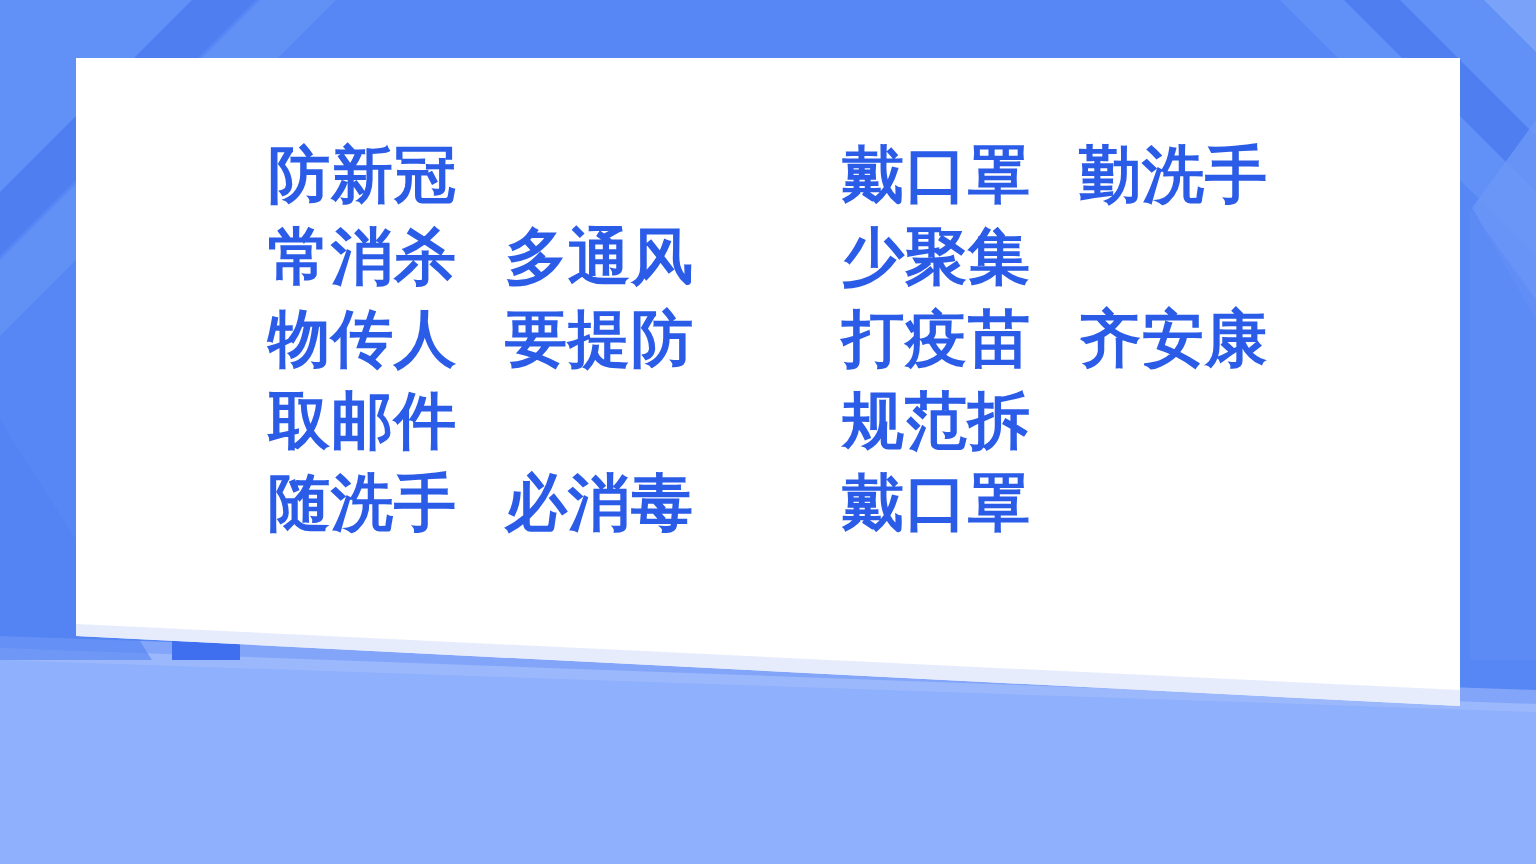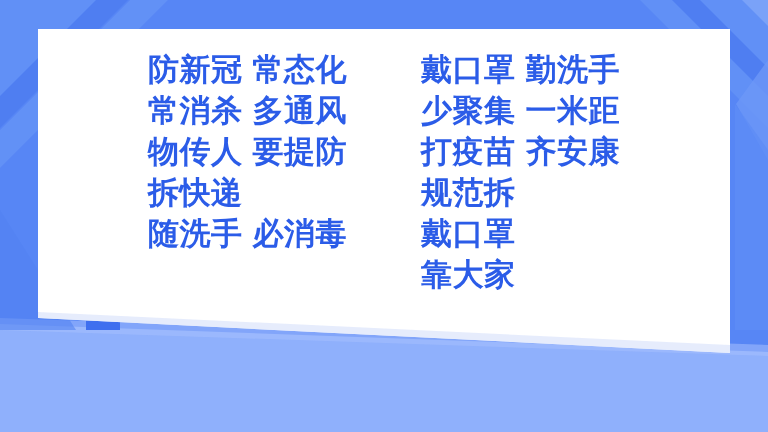--- a/index.html
+++ b/index.html
@@ -33,21 +33,21 @@
     gap:74px;
     align-items:flex-start;
   }
   .slogan-column {
     display:flex;
     flex-direction:column;
     gap:3px;
   }
   .slogan-row {
     display:flex;
-    gap:10px;
+    gap:24px;
     white-space:nowrap;
   }
   .slogan-phrase {
     font-family:"DejaVu Sans","Liberation Sans",sans-serif;
     font-weight:bold;
     font-size:31px;
     line-height:38px;
     letter-spacing:0.5px;
     color:#2b5ce8;
   }
@@ -83,57 +83,54 @@
     <polygon points="38,312 730,345 730,353 38,318" fill="#dde6fb" opacity="0.75"></polygon>
   </svg>
 </div>
 
 <div id="slogan-board">
   <div id="slogan-columns">
 
     <div class="slogan-column">
       <div class="slogan-row">
         <span class="slogan-phrase">防新冠</span>
-        <span class="slogan-phrase">常态化</span>
       </div>
       <div class="slogan-row">
         <span class="slogan-phrase">常消杀</span>
         <span class="slogan-phrase">多通风</span>
       </div>
       <div class="slogan-row">
         <span class="slogan-phrase">物传人</span>
         <span class="slogan-phrase">要提防</span>
       </div>
       <div class="slogan-row">
-        <span class="slogan-phrase">拆快递</span>
+        <span class="slogan-phrase">取邮件</span>
       </div>
       <div class="slogan-row">
         <span class="slogan-phrase">随洗手</span>
         <span class="slogan-phrase">必消毒</span>
       </div>
     </div>
 
     <div class="slogan-column">
       <div class="slogan-row">
         <span class="slogan-phrase">戴口罩</span>
         <span class="slogan-phrase">勤洗手</span>
       </div>
       <div class="slogan-row">
         <span class="slogan-phrase">少聚集</span>
-        <span class="slogan-phrase">一米距</span>
       </div>
       <div class="slogan-row">
         <span class="slogan-phrase">打疫苗</span>
         <span class="slogan-phrase">齐安康</span>
       </div>
       <div class="slogan-row">
         <span class="slogan-phrase">规范拆</span>
       </div>
       <div class="slogan-row">
         <span class="slogan-phrase">戴口罩</span>
       </div>
       <div class="slogan-row">
-        <span class="slogan-phrase">靠大家</span>
       </div>
     </div>
 
   </div>
 </div>
 
 </body></html>

